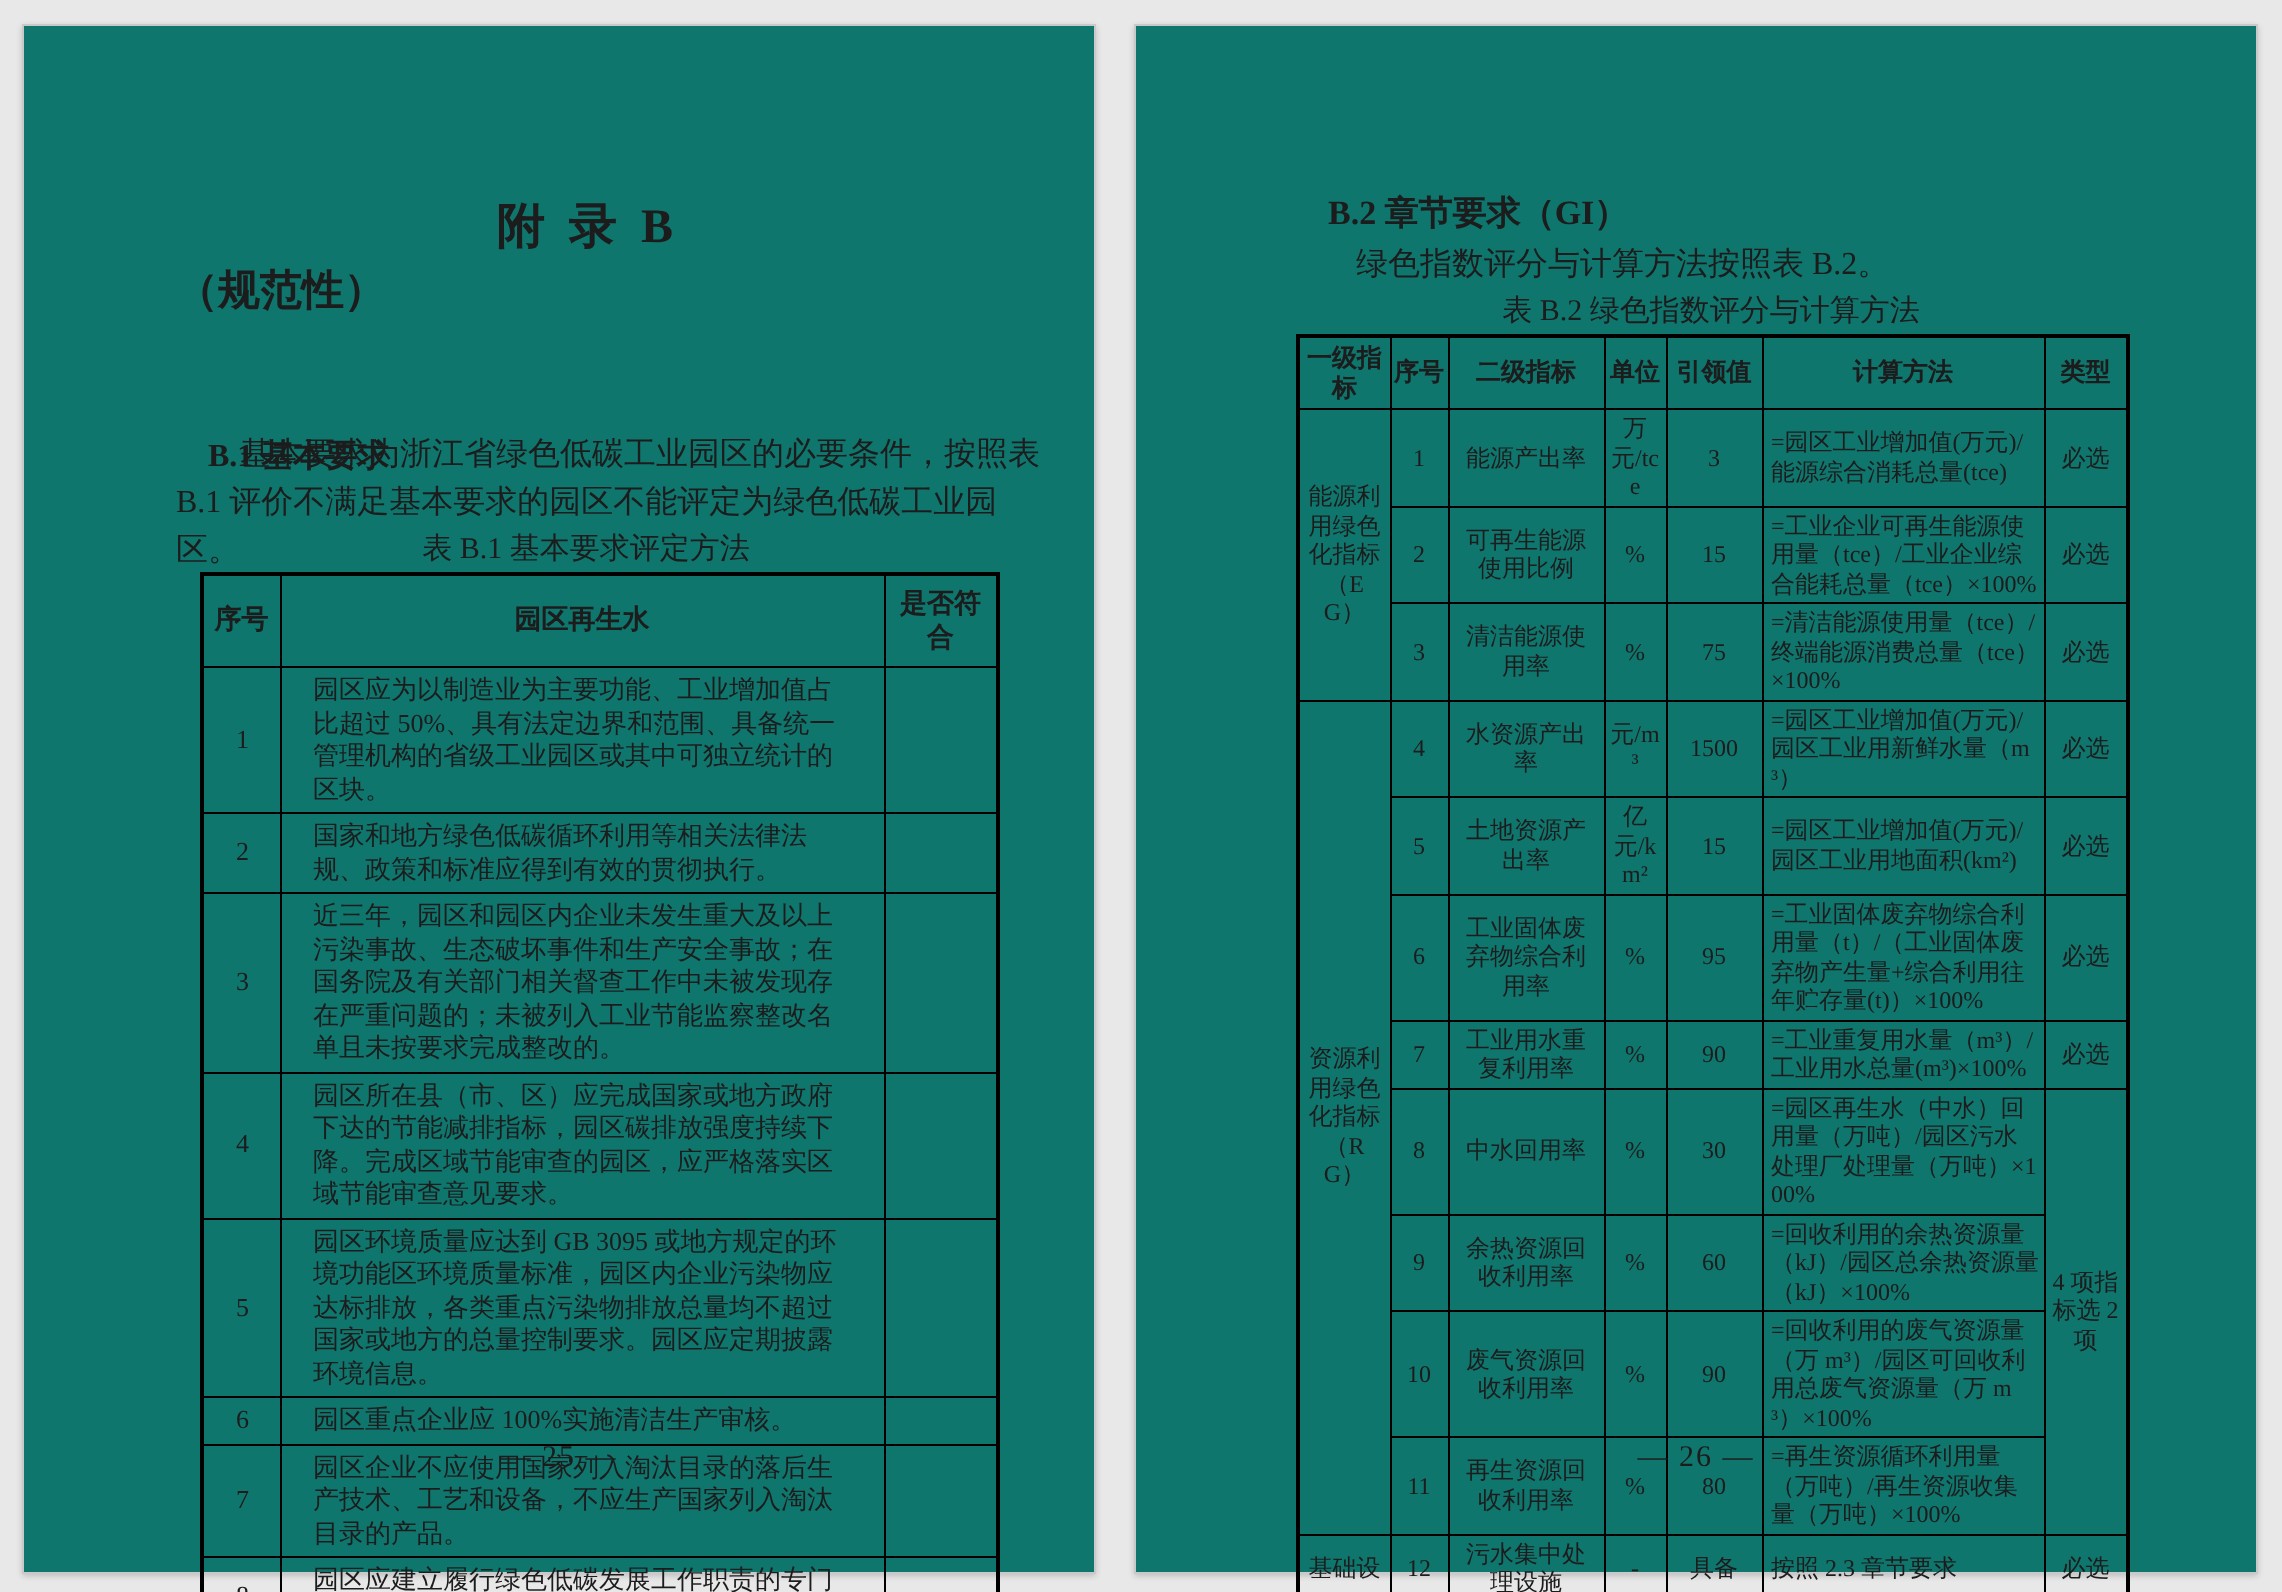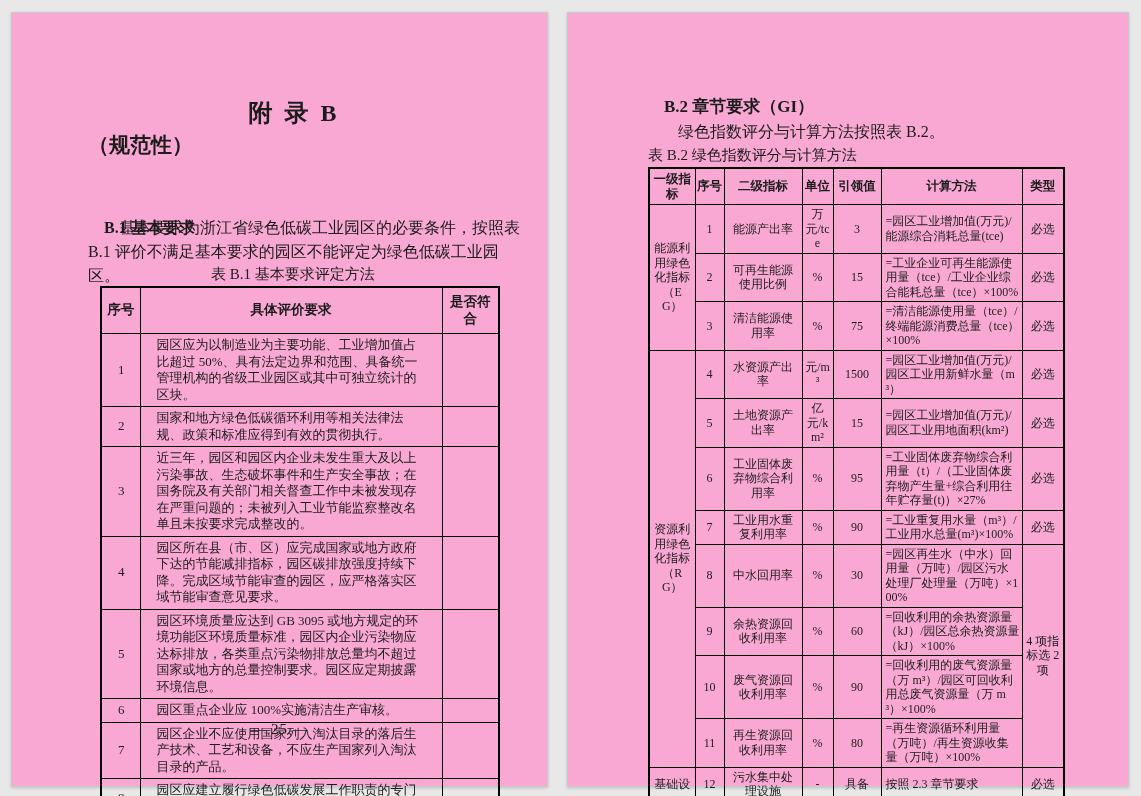--- a/index.html
+++ b/index.html
@@ -5,21 +5,21 @@
   * { margin:0; padding:0; box-sizing:border-box; }
   html,body { width:1141px; height:796px; }
   body {
     background:#e8e8e8;
     font-family:"Liberation Serif","DejaVu Serif",serif;
     color:#1c1c1c;
     position:relative;
     overflow:hidden;
   }
   .page {
-    position:absolute; top:12px; height:775px; background:#f9a8d4;
+    position:absolute; top:12px; height:775px; background:#0f766e;
     border:1px solid #c9c9c9;
     box-shadow:0 1px 3px rgba(0,0,0,.18);
   }
   .page-left  { left:11px;  width:537px; }
   .page-right { left:567px; width:562px; }
 
   .abs { position:absolute; }
 
   
   .lp-title1 { top:84px;  left:76px; width:412px; text-align:center; font-size:24px; font-weight:bold; letter-spacing:3px; }
@@ -37,21 +37,21 @@
 
   .t1 { width:398px; font-size:13px; line-height:16.5px; }
   .t1 th { font-weight:bold; font-size:13.5px; padding:6px 2px; text-align:center; }
   .t1 td { padding:3px 16px; }
   .t1 .c-no  { text-align:center; }
   .t1 .c-req { text-align:left; }
 
   
   .rp-heading{ top:82px;  left:96px; font-size:17px; font-weight:bold; }
   .rp-para   { top:109px; left:110px; font-size:16px; }
-  .rp-caption{ top:133px; left:80px; width:415px; text-align:left; font-size:15px; }
+  .rp-caption{ top:133px; left:80px; width:415px; text-align:center; font-size:15px; }
   .rp-table  { top:154px; left:80px; }
   .rp-pagenum{ top:708px; left:0; width:100%; text-align:center; font-size:15px; letter-spacing:1px; }
 
   .t2 { width:415px; font-size:12px; line-height:14.5px; }
   .t2 th { font-weight:bold; font-size:12.5px; padding:3px 1px; text-align:center; word-break:break-all; }
   .t2 td { padding:2px 2px; text-align:center; word-break:break-all; }
   .t2 .c-method { text-align:left; padding-left:4px; padding-right:2px; }
   .t2 .c-grp    { word-break:break-all; padding:2px 4px; }
   .t2 .c-ind    { padding:2px 4px; }
 </style>
@@ -70,21 +70,21 @@
 
   <table class="abs lp-table t1">
     <colgroup>
         <col style="width:39px">
         <col style="width:302px">
         <col style="width:57px">
       </colgroup>
     <tbody>
         <tr>
       <th>序号</th>
-      <th>具体评价要求</th>
+      <th>园区再生水</th>
       <th>是否符合</th>
     </tr>
     <tr>
       <td class="c-no">1</td>
       <td class="c-req">园区应为以制造业为主要功能、工业增加值占比超过 50%、具有法定边界和范围、具备统一管理机构的省级工业园区或其中可独立统计的区块。</td>
       <td class="c-comp"></td>
     </tr>
     <tr>
       <td class="c-no">2</td>
       <td class="c-req">国家和地方绿色低碳循环利用等相关法律法规、政策和标准应得到有效的贯彻执行。</td>
@@ -191,21 +191,21 @@
       <td>亿元/km²</td>
       <td>15</td>
       <td class="c-method">=园区工业增加值(万元)/园区工业用地面积(km²)</td>
       <td>必选</td>
     </tr>
     <tr>
       <td>6</td>
       <td class="c-ind">工业固体废弃物综合利用率</td>
       <td>%</td>
       <td>95</td>
-      <td class="c-method">=工业固体废弃物综合利用量（t）/（工业固体废弃物产生量+综合利用往年贮存量(t)）×27%</td>
+      <td class="c-method">=工业固体废弃物综合利用量（t）/（工业固体废弃物产生量+综合利用往年贮存量(t)）×100%</td>
       <td>必选</td>
     </tr>
     <tr>
       <td>7</td>
       <td class="c-ind">工业用水重复利用率</td>
       <td>%</td>
       <td>90</td>
       <td class="c-method">=工业重复用水量（m³）/工业用水总量(m³)×100%</td>
       <td>必选</td>
     </tr>
@@ -243,13 +243,14 @@
       <td>12</td>
       <td class="c-ind">污水集中处理设施</td>
       <td>-</td>
       <td>具备</td>
       <td class="c-method">按照 2.3 章节要求</td>
       <td>必选</td>
     </tr>
   </tbody>
     </table>
 
+  <div class="abs rp-pagenum">— 26 —</div>
 </div>
 
 </body></html>

